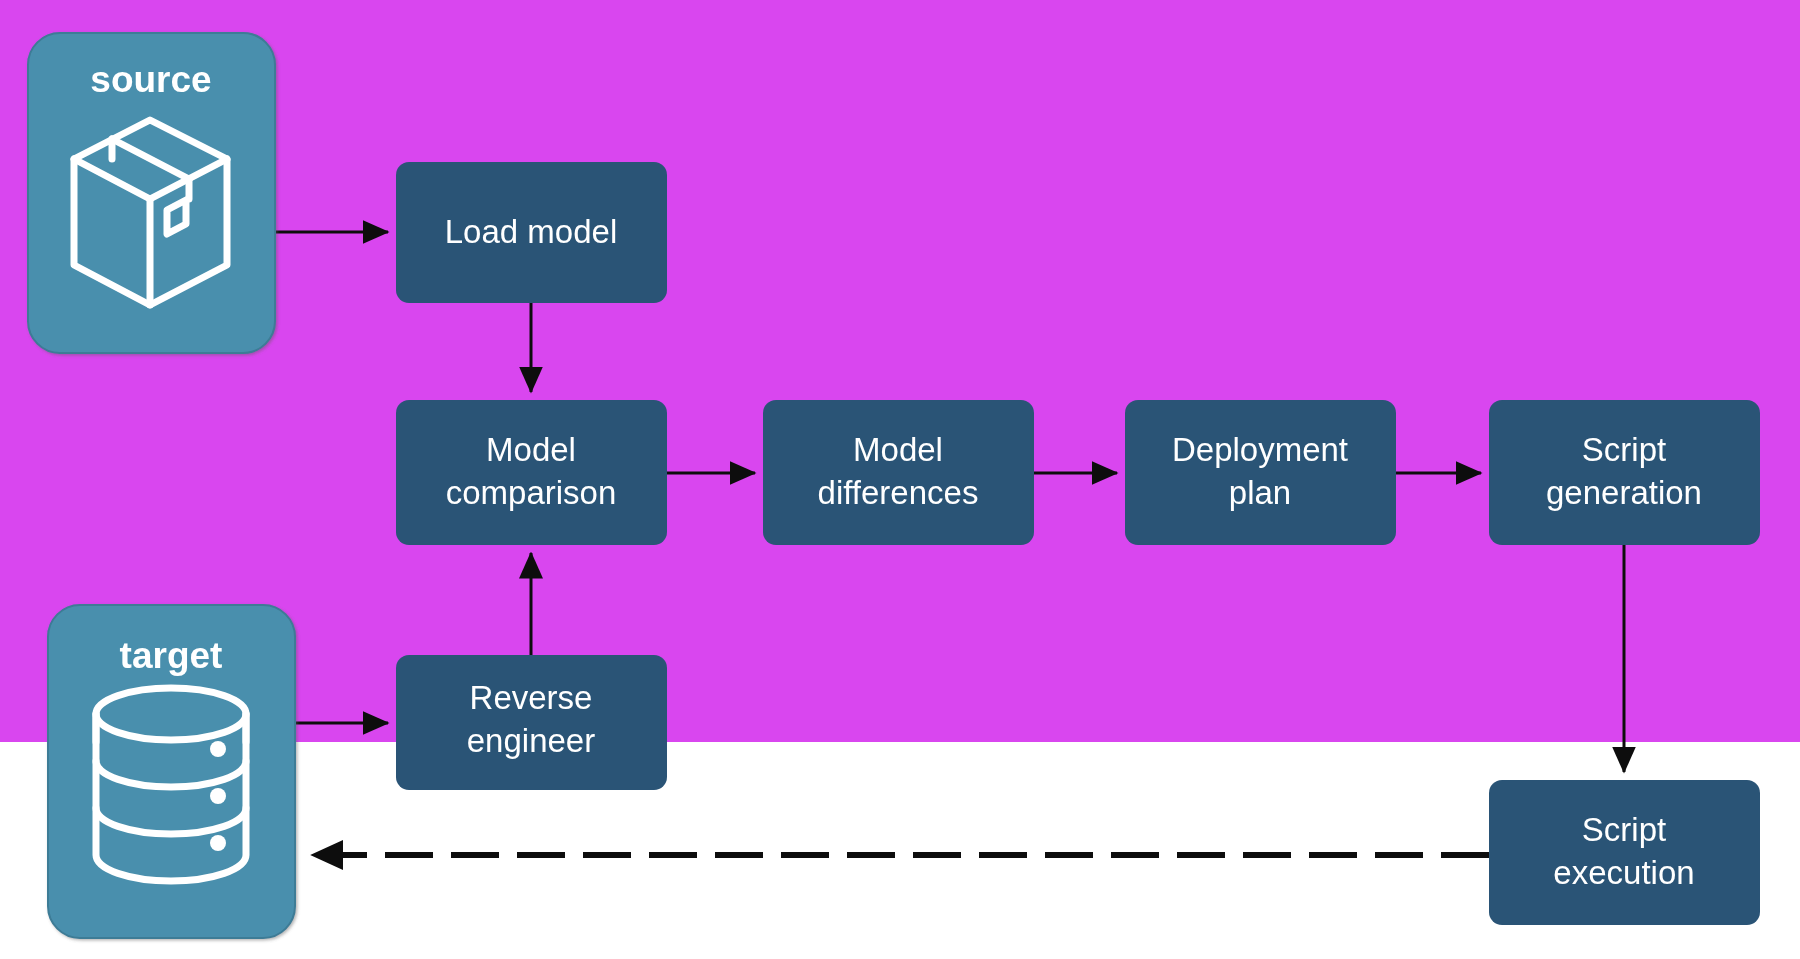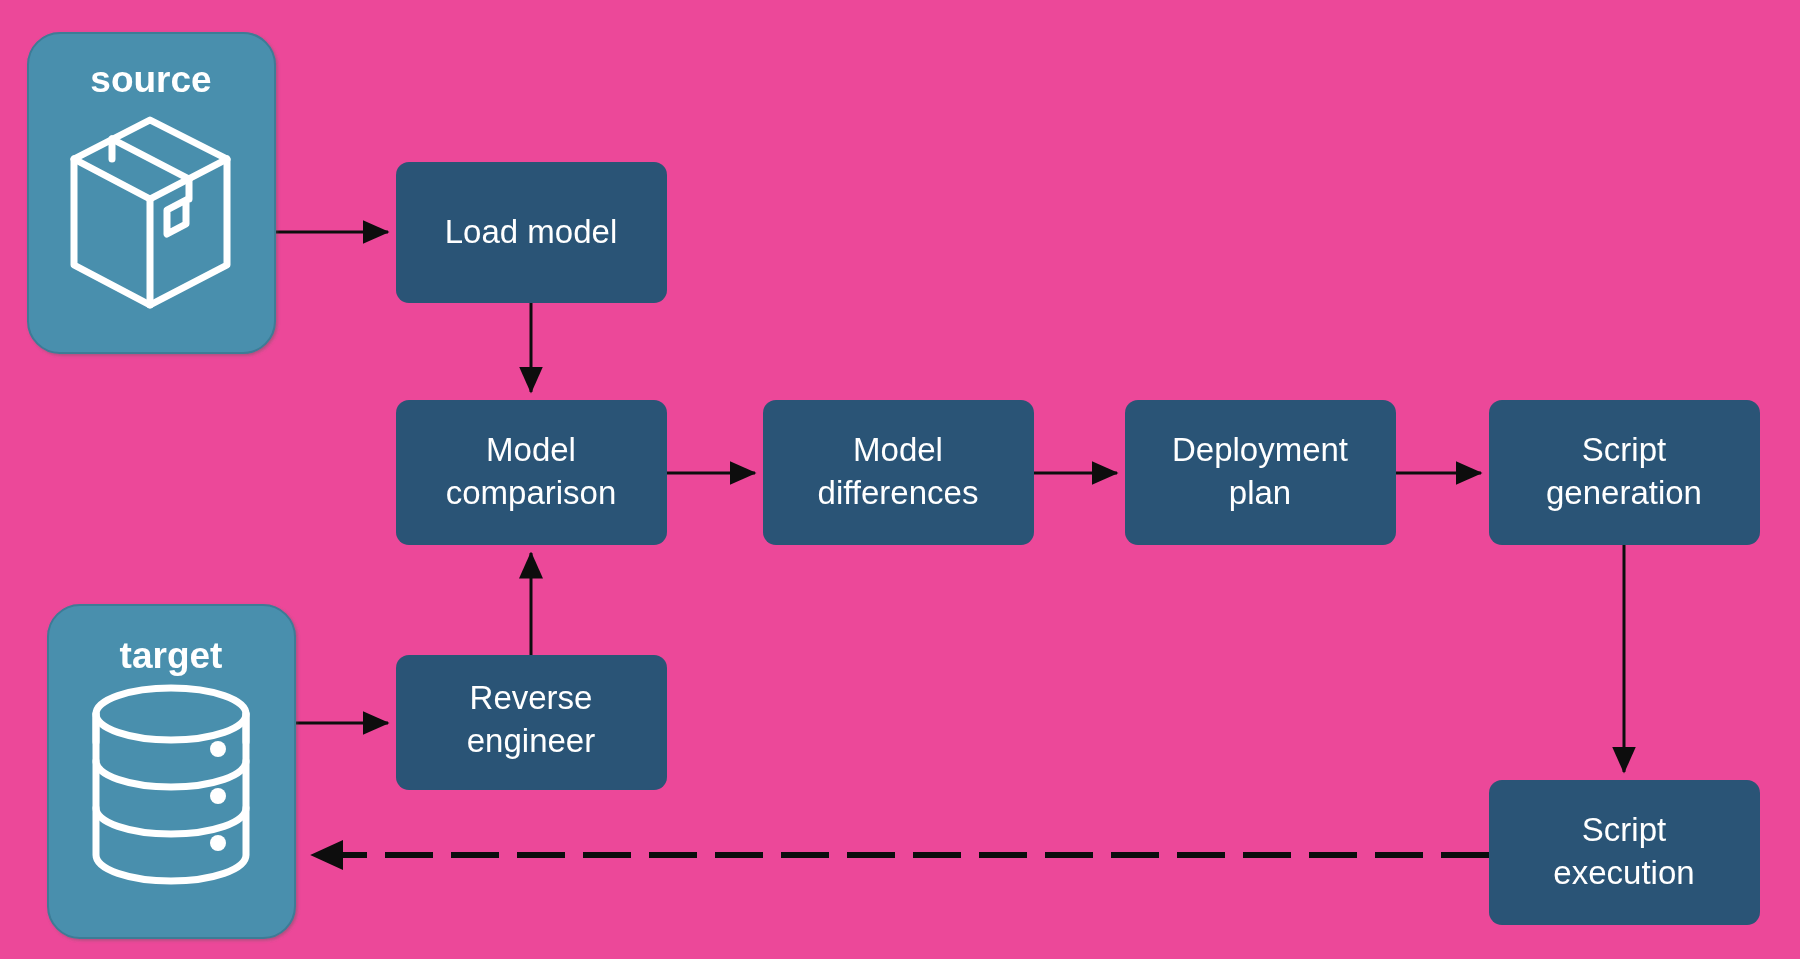--- a/index.html
+++ b/index.html
@@ -9,22 +9,22 @@
   }
   body {
     width: 1800px;
     height: 959px;
     overflow: hidden;
     font-family: "Liberation Sans", sans-serif;
   }
   #diagram-root {
     position: relative;
     width: 1800px;
-    height: 959px;
-    background: #ec4899;
+    height: 742px;
+    background: #d946ef;
   }
   svg.canvas {
     position: absolute;
     left: 0;
     top: 0;
     width: 1800px;
     height: 959px;
     display: block;
   }
   .proc-label,

